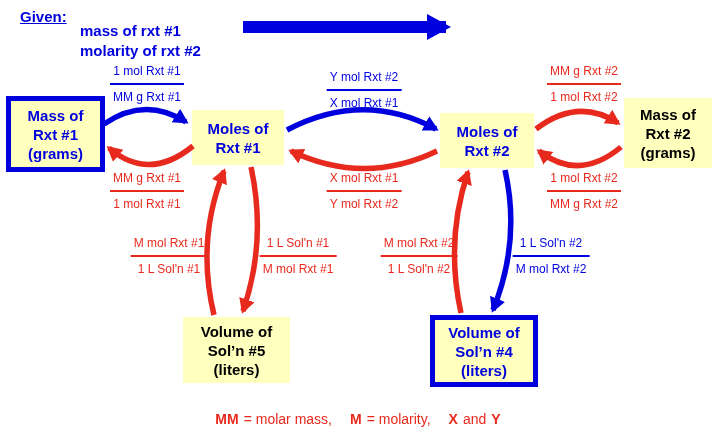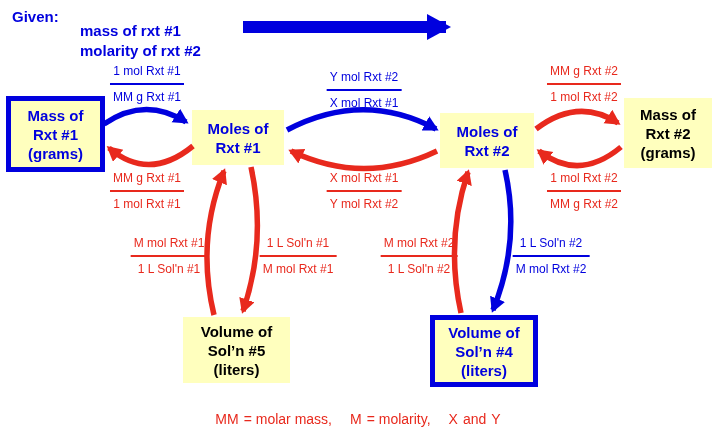--- a/index.html
+++ b/index.html
@@ -38,28 +38,28 @@
 
   svg.arrows { position:absolute; left:0; top:0; z-index:3; pointer-events:none; }
 
   
   .legend {
     position:absolute; left:0; right:0; top:411;
     top:411px; display:flex; justify-content:center; gap:18px;
     color:var(--red,#E8291D); font-size:14px; white-space:nowrap; z-index:2;
   }
   .legend .grp { display:flex; gap:5px; }
-  .legend .b { font-weight:normal; }
+  .legend .b { font-weight:bold; }
 </style>
 </head>
 <body>
 
 <div id="canvas">
 
-  <div class="abs hdr" style="left:12px; top:8px;">Given:</div>
+  <div class="abs hdr" style="left:20px; top:8px;text-decoration:underline;">Given:</div>
   <div class="abs hdr" style="left:80px; top:8px;margin-top:14px;">mass of rxt #1</div>
   <div class="abs hdr" style="left:80px; top:42px;">molarity of rxt #2</div>
 
   <svg class="arrows" width="716" height="437" viewBox="0 0 716 437">
     <defs>
       <marker id="ah-blue" markerUnits="userSpaceOnUse" markerWidth="20" markerHeight="18" refX="12" refY="8" orient="auto">
         <path d="M0,0 L15,8 L0,16 Z" fill="#0000DE"></path>
       </marker>
       <marker id="ah-red" markerUnits="userSpaceOnUse" markerWidth="20" markerHeight="18" refX="12" refY="8" orient="auto">
         <path d="M0,0 L15,8 L0,16 Z" fill="#E8291D"></path>

